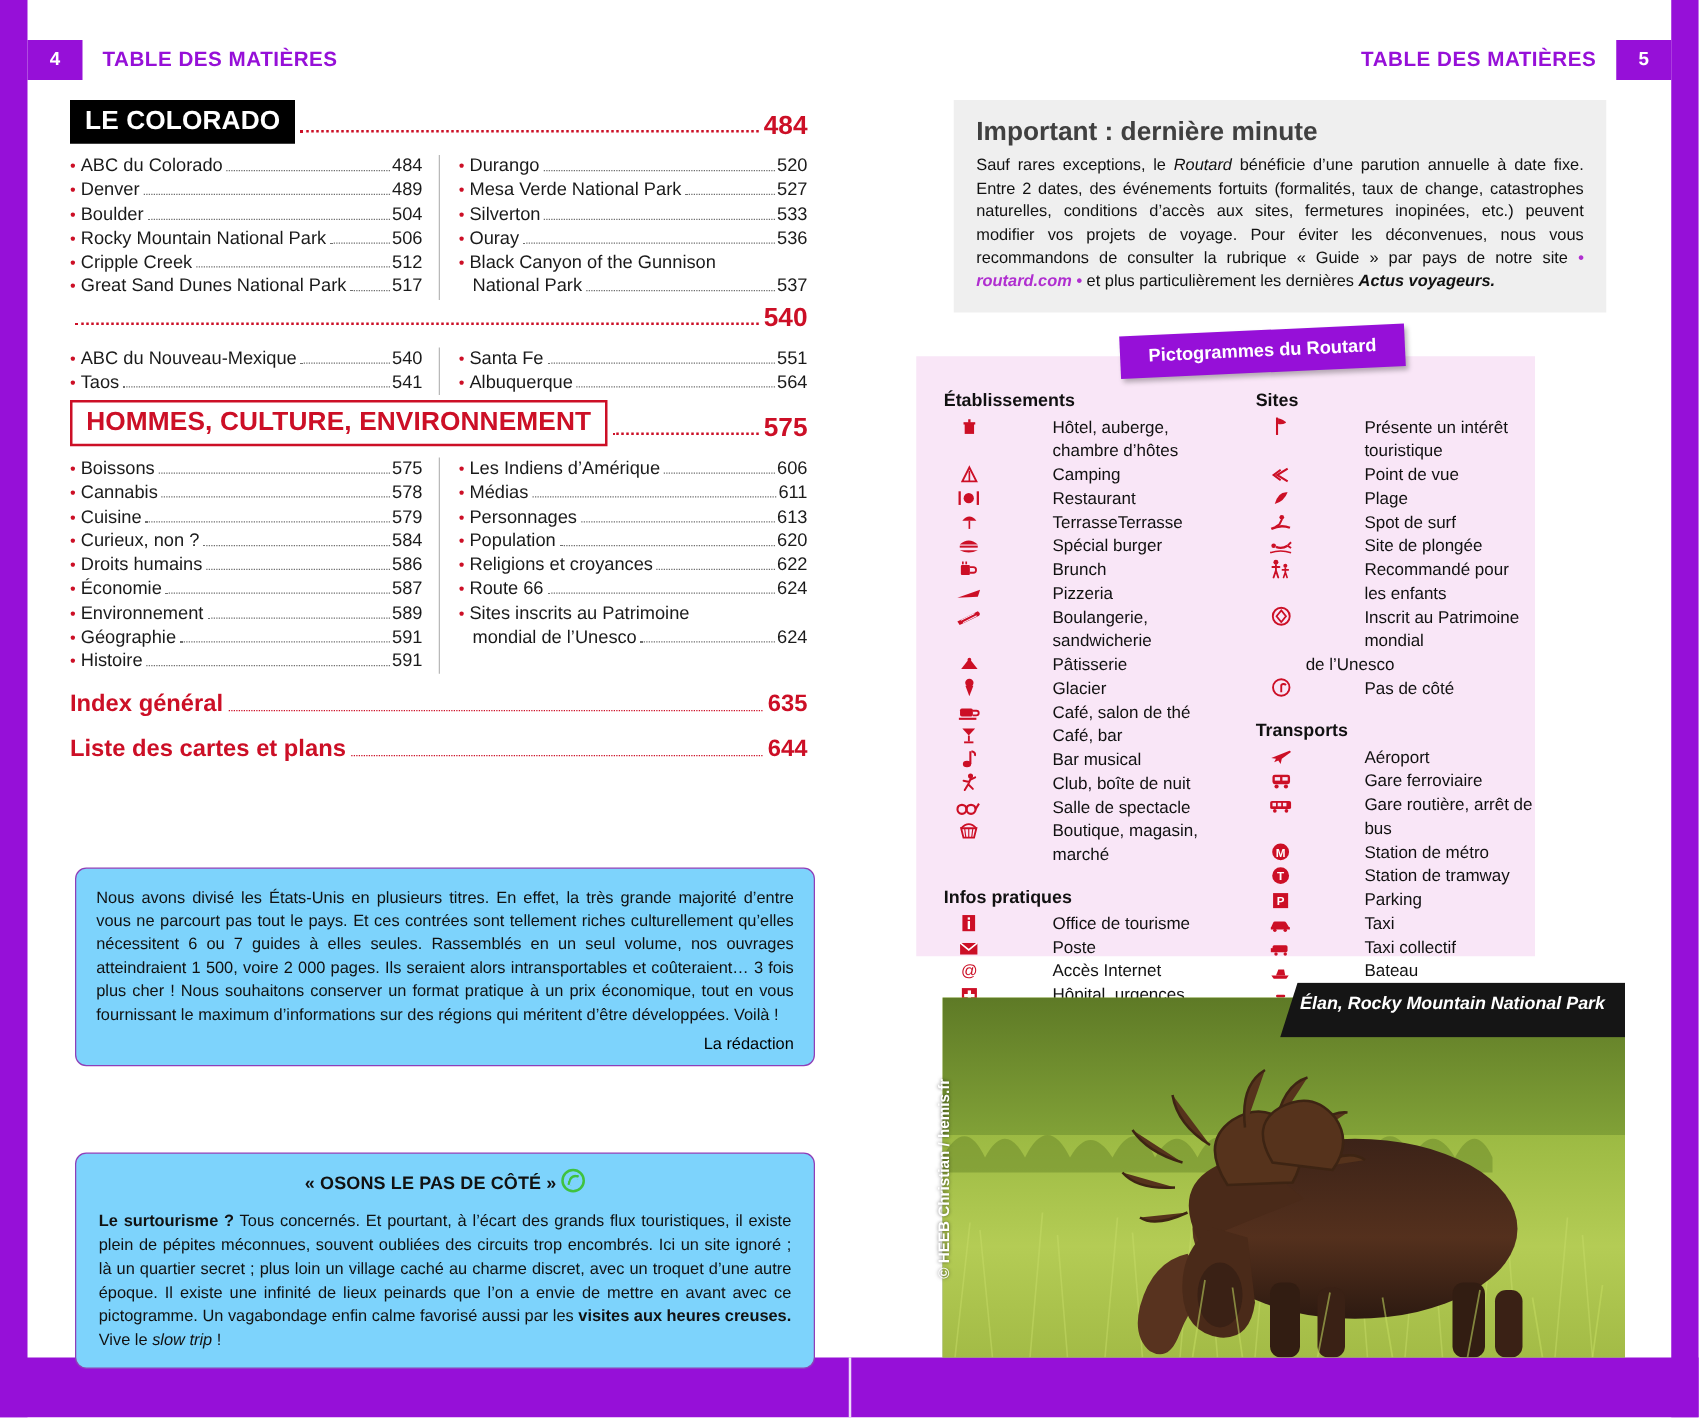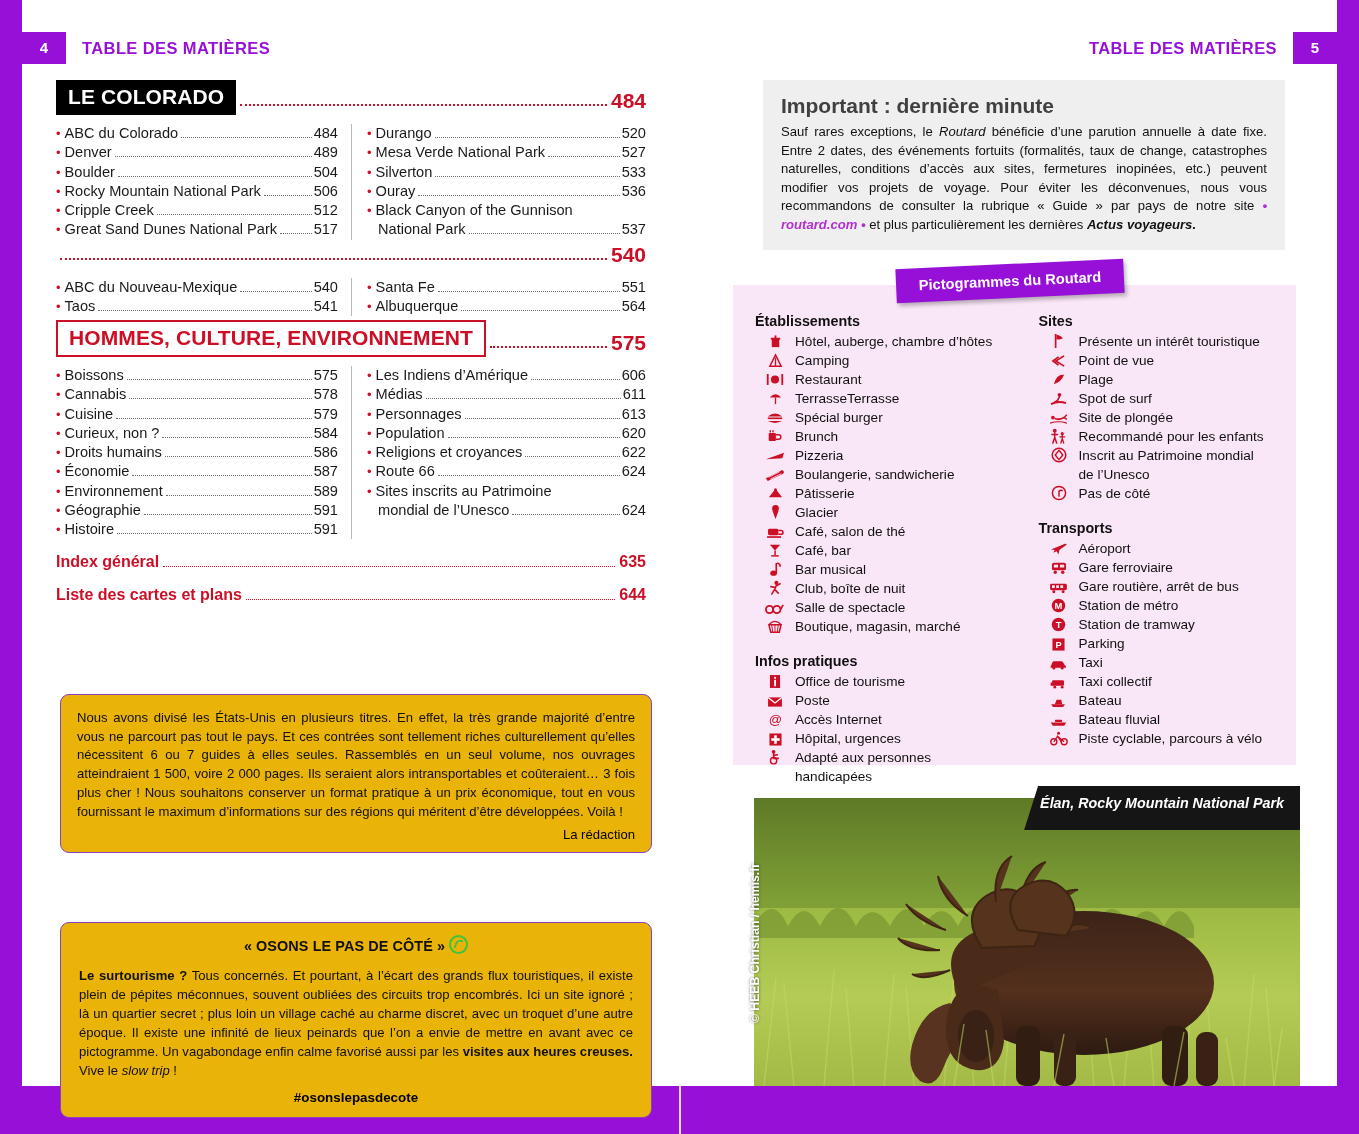--- a/index.html
+++ b/index.html
@@ -62,29 +62,29 @@
   .entry .bullet{color:#cc0f26;margin-right:4px;font-size:13px;}
   .entry .label{flex:0 0 auto;}
   .entry .leader{
     flex:1 1 auto;border-bottom:1.6px dotted #6d6d6d;
     margin:0 2px 4px 3px;min-width:6px;height:1px;
   }
   .entry .pg{flex:0 0 auto;}
   .entry.cont{padding-left:11px;}
 
   .toc-line{
-    display:flex;align-items:baseline;font-weight:bold;font-size:16px;
+    display:flex;align-items:baseline;font-weight:bold;font-size:19px;
     color:#cc0f26;margin-top:14px;white-space:nowrap;
   }
   .toc-line .leader{flex:1 1 auto;border-bottom:1.8px dotted #cc0f26;margin:0 4px 5px 4px;height:1px;}
 
   
   .note-box{
     position:absolute;border:1.4px solid #8f3fb8;border-radius:9px;
-    background:#eab308;box-sizing:border-box;
+    background:#7dd3fc;box-sizing:border-box;
   }
   #redaction-box{left:60px;top:694px;width:592px;padding:14px 16px 10px 16px;}
   #redaction-box p{
     margin:0;font-size:13.1px;line-height:1.43;color:#111;text-align:justify;
   }
   #redaction-box .signature{margin-top:6px;text-align:right;font-size:13.1px;}
 
   #pasdecote-box{left:60px;top:922px;width:592px;padding:12px 18px 12px 18px;}
   .pdc-title{
     text-align:center;font-weight:bold;font-size:14.4px;color:#111;
@@ -116,29 +116,29 @@
     background:#9610d8;transform:rotate(-2.6deg);
     box-shadow:2px 3px 4px rgba(0,0,0,.28);
     z-index:4;
   }
   .picto-tab span{
     display:block;color:#fff;font-weight:bold;font-size:14.6px;
     text-align:center;line-height:34px;white-space:nowrap;
   }
 
   .picto-box{
-    position:absolute;left:733px;top:285px;width:563px;height:480px;
+    position:absolute;left:733px;top:285px;width:495px;height:480px;
     background:#f9e6f7;box-sizing:border-box;padding:28px 0 10px 22px;
   }
   .picto-cols{display:flex;}
   .picto-col{width:50%;box-sizing:border-box;}
   .picto-col.r{padding-left:13px;}
   .picto-head{font-weight:bold;font-size:14.3px;color:#111;margin:0 0 3px 0;}
   .picto-head.spaced{margin-top:17px;}
-  .picto-row{display:flex;align-items:flex-start;line-height:1.3;}
+  .picto-row{display:flex;align-items:flex-start;line-height:1.3;gap:47px;}
   .picto-ico{
     flex:0 0 40px;text-align:center;color:#cc0f26;font-size:13.5px;
     line-height:19px;height:19px;overflow:hidden;
   }
   .picto-ico svg{vertical-align:-3px;}
   .picto-txt{font-size:13.6px;color:#111;line-height:19px;}
   .picto-txt.cont{padding-left:40px;}
 
   
   .photo-wrap{position:absolute;left:737px;top:786px;width:563px;height:300px;}
@@ -432,21 +432,20 @@
   <div class="signature">La rédaction</div>
 </div>
 
 <div class="note-box" id="pasdecote-box">
   <div class="pdc-title">
     <span>« OSONS LE PAS DE CÔTÉ »</span><span class="pdc-glyph"></span>
   </div>
   <p>
     <b>Le surtourisme ?</b><span> Tous concernés. Et pourtant, à l’écart des grands flux touristiques, il existe plein de pépites méconnues, souvent oubliées des circuits trop encombrés. Ici un site ignoré ; là un quartier secret ; plus loin un village caché au charme discret, avec un troquet d’une autre époque. Il existe une infinité de lieux peinards que l’on a envie de mettre en avant avec ce pictogramme. Un vagabondage enfin calme favorisé aussi par les </span><b>visites aux heures creuses.</b><span> Vive le </span><i>slow trip</i><span> !</span>
   </p>
-  <div class="pdc-hash">#osonslepasdecote</div>
 </div>
 
 <div class="important-box">
   <div class="important-title">Important : dernière minute</div>
   <p><span>Sauf rares exceptions, le </span><i>Routard</i><span> bénéficie d’une parution annuelle à date fixe. Entre 2 dates, des événements fortuits (formalités, taux de change, catastrophes naturelles, conditions d’accès aux sites, fermetures inopinées, etc.) peuvent modifier vos projets de voyage. Pour éviter les déconvenues, nous vous recommandons de consulter la rubrique « Guide » par pays de notre site </span><span class="rt-link">• routard.com •</span><span> et plus particulièrement les dernières </span><b><i>Actus voyageurs.</i></b></p>
 </div>
 
 <div class="picto-tab">
   <span>Pictogrammes du Routard</span>
 </div>

